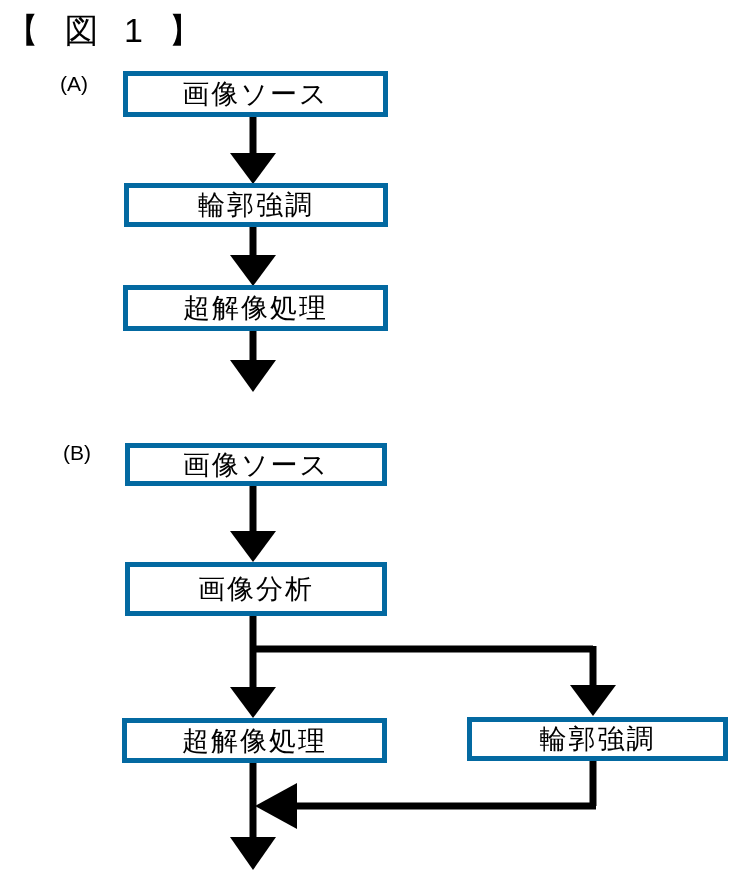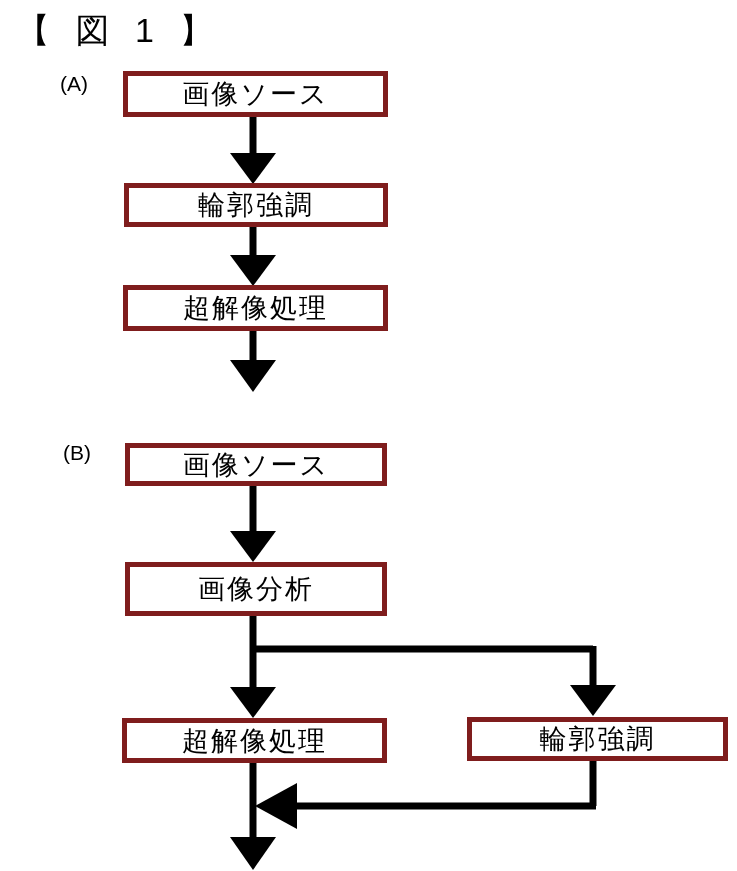--- a/index.html
+++ b/index.html
@@ -11,39 +11,39 @@
   .canvas {
     position: relative;
     width: 737px;
     height: 871px;
     background: #ffffff;
     overflow: hidden;
     color: #000000;
   }
   .fig-title {
     position: absolute;
-    left: 16px;
+    left: 5px;
     top: 8px;
     font-size: 34px;
     letter-spacing: 8px;
     white-space: nowrap;
     color: #000000;
   }
   .sec-label {
     position: absolute;
     font-size: 21px;
     color: #000000;
     white-space: nowrap;
   }
   .sec-label.a { left: 60px; top: 72px; }
   .sec-label.b { left: 63px; top: 441px; }
   .flow-box {
     position: absolute;
     box-sizing: border-box;
-    border: 5px solid #7f1d1d;
+    border: 5px solid #0369a1;
     background: #ffffff;
     display: flex;
     align-items: center;
     justify-content: center;
     font-size: 27px;
     letter-spacing: 2px;
     white-space: nowrap;
     z-index: 2;
   }
   .box-a1 { left: 123px; top: 71px;  width: 265px; height: 46px; }

